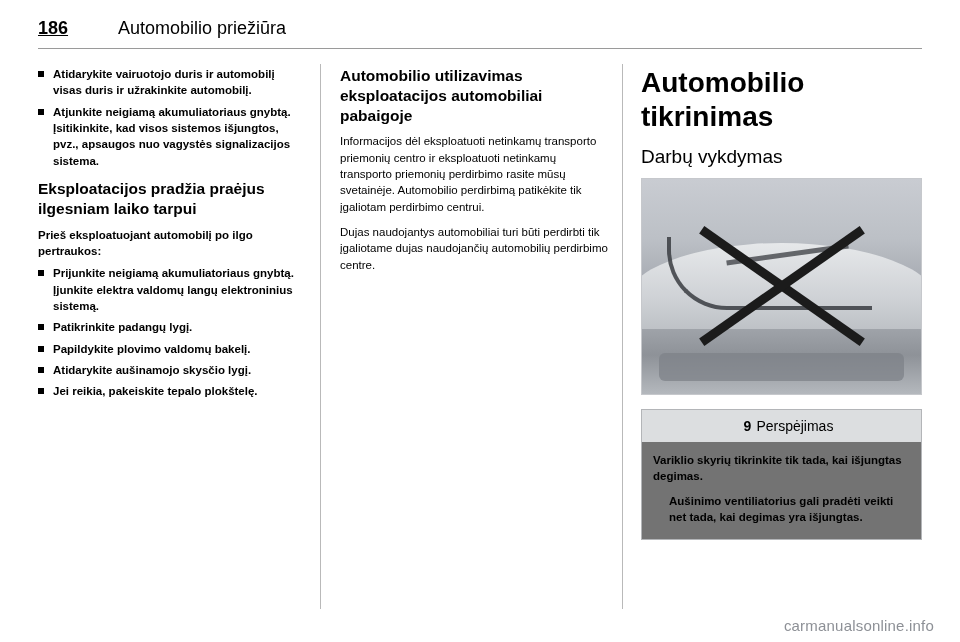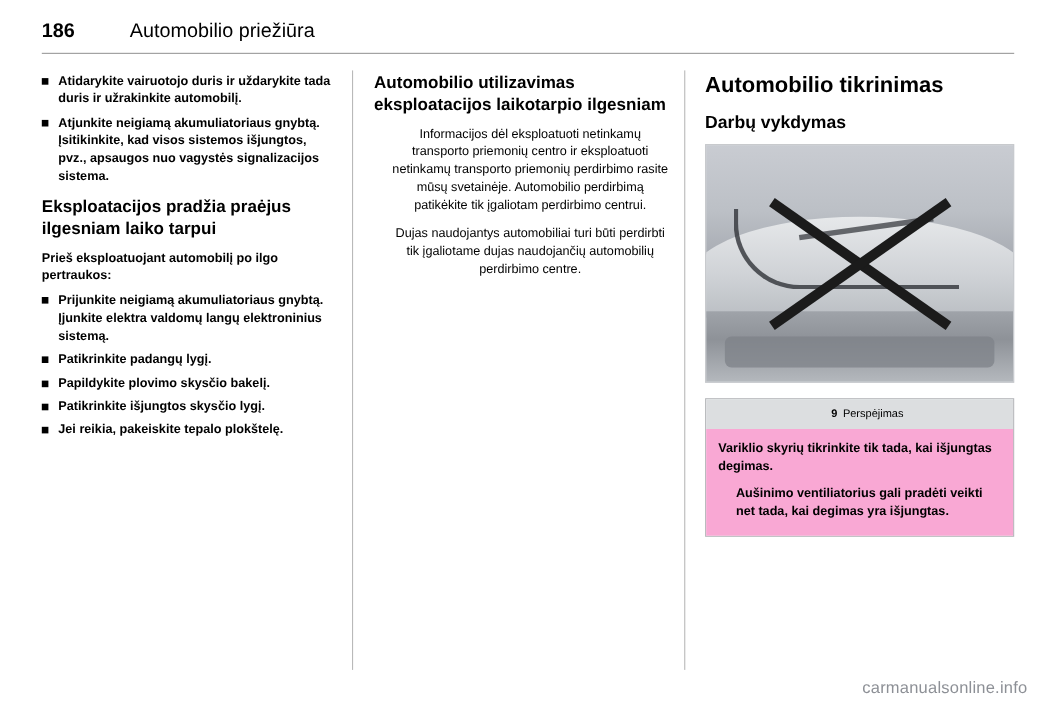--- a/index.html
+++ b/index.html
@@ -30,20 +30,21 @@
     width: 884px;
     height: 34px;
   }
   .header .pageno {
     position: absolute;
     left: 0;
     top: 0;
     font-size: 18px;
     font-weight: bold;
     letter-spacing: 0px;
+    text-decoration: underline;
   }
   .header .chapter {
     position: absolute;
     left: 80px;
     top: 0;
     font-size: 18px;
     font-weight: normal;
   }
   .header .rule {
     position: absolute;
@@ -73,36 +74,36 @@
   .vrule1 { left: 320px; }
   .vrule2 { left: 622px; }
 
   h2.sec {
     font-size: 15.5px;
     font-weight: bold;
     line-height: 1.28;
     margin: 0 0 8px 0;
   }
   h1.big {
-    font-size: 20px;
+    font-size: 28px;
     font-weight: bold;
     line-height: 1.2;
     margin: 0 0 10px 0;
   }
   h3.sub {
-    font-size: 16px;
-    font-weight: bold;
+    font-size: 19px;
+    font-weight: normal;
     line-height: 1.25;
     margin: 12px 0 9px 0;
   }
   p.body {
     font-size: 11.5px;
     line-height: 1.42;
-    margin: 0 0 9px 16px;
-    text-align: center;
+    margin: 0 0 9px 0;
+    text-align: left;
   }
   p.bold {
     font-size: 11.5px;
     line-height: 1.42;
     font-weight: bold;
     margin: 0 0 6px 0;
   }
   ul.list {
     list-style: none;
     margin: 0 0 10px 0;
@@ -212,29 +213,29 @@
   
   .warnbox {
     width: 281px;
     border: 1px solid #b3b5b8;
     box-sizing: border-box;
   }
   .warnbox .wb-head {
     background: #dcdee0;
     padding: 8px 10px 8px 24px;
     text-align: center;
-    font-size: 10px;
+    font-size: 14px;
     font-weight: normal;
   }
   .warnbox .wb-head .sym {
     font-weight: bold;
     margin-right: 5px;
   }
   .warnbox .wb-body {
-    background: #f9a8d4;
+    background: #737373;
     padding: 10px 11px 14px 11px;
   }
   .warnbox .wb-body p {
     font-size: 11.5px;
     font-weight: bold;
     line-height: 1.42;
     margin: 0 0 8px 0;
   }
   .warnbox .wb-body p:last-child { margin-bottom: 0; margin-left: 16px; }
 
@@ -258,38 +259,38 @@
     <div class="pageno">186</div>
     <div class="chapter">Automobilio priežiūra</div>
     <div class="rule"></div>
   </div>
 
   <div class="vrule vrule1"></div>
   <div class="vrule vrule2"></div>
 
   <div class="col col1">
     <ul class="list">
-      <li>Atidarykite vairuotojo duris ir uždarykite tada duris ir užrakinkite automobilį.</li>
+      <li>Atidarykite vairuotojo duris ir automobilį visas duris ir užrakinkite automobilį.</li>
       <li>Atjunkite neigiamą akumuliatoriaus gnybtą. Įsitikinkite, kad visos sistemos išjungtos, pvz., apsaugos nuo vagystės signalizacijos sistema.</li>
     </ul>
 
     <h2 class="sec">Eksploatacijos pradžia praėjus ilgesniam laiko tarpui</h2>
     <p class="bold">Prieš eksploatuojant automobilį po ilgo pertraukos:</p>
 
     <ul class="list">
       <li>Prijunkite neigiamą akumuliatoriaus gnybtą. Įjunkite elektra valdomų langų elektroninius sistemą.</li>
       <li>Patikrinkite padangų lygį.</li>
-      <li>Papildykite plovimo skysčio bakelį.</li>
-      <li>Patikrinkite išjungtos skysčio lygį.</li>
+      <li>Papildykite plovimo valdomų bakelį.</li>
+      <li>Atidarykite aušinamojo skysčio lygį.</li>
       <li>Jei reikia, pakeiskite tepalo plokštelę.</li>
     </ul>
   </div>
 
   <div class="col col2">
-    <h2 class="sec">Automobilio utilizavimas eksploatacijos laikotarpio ilgesniam</h2>
+    <h2 class="sec">Automobilio utilizavimas eksploatacijos automobiliai pabaigoje</h2>
     <p class="body">Informacijos dėl eksploatuoti netinkamų transporto priemonių centro ir eksploatuoti netinkamų transporto priemonių perdirbimo rasite mūsų svetainėje. Automobilio perdirbimą patikėkite tik įgaliotam perdirbimo centrui.</p>
     <p class="body">Dujas naudojantys automobiliai turi būti perdirbti tik įgaliotame dujas naudojančių automobilių perdirbimo centre.</p>
   </div>
 
   <div class="col col3">
     <h1 class="big">Automobilio tikrinimas</h1>
     <h3 class="sub">Darbų vykdymas</h3>
 
     <div class="figure">
       <div class="fig-sky"></div>

